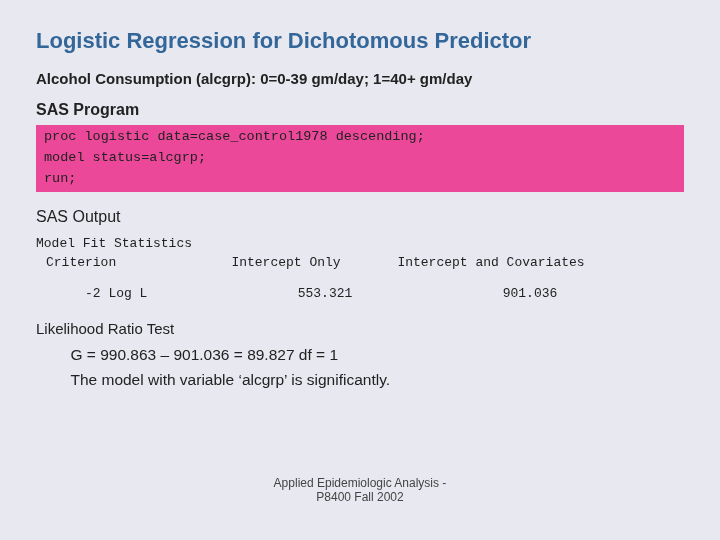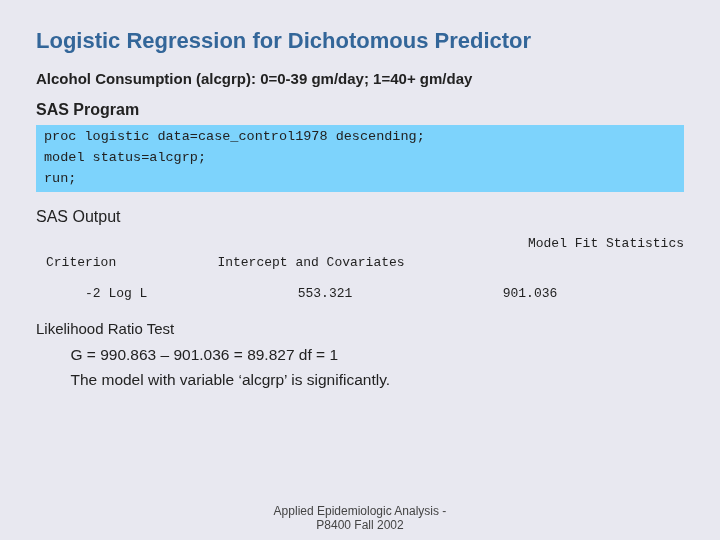--- a/index.html
+++ b/index.html
@@ -13,21 +13,21 @@
       height: 540px;
       background-color: #6b6b9a;
       font-family: Arial, Helvetica, sans-serif;
       overflow: hidden;
     }
 
     .slide {
       width: 720px;
       height: 540px;
       background-color: #e8e8f0;
-      padding: 28px 36px 8px 36px;
+      padding: 28px 36px 36px 36px;
       display: flex;
       flex-direction: column;
       gap: 0;
     }
 
     .slide-title {
       font-size: 22px;
       font-weight: bold;
       color: #336699;
       margin-bottom: 16px;
@@ -46,21 +46,21 @@
       font-weight: bold;
       color: #222;
       margin-bottom: 6px;
       margin-top: 4px;
     }
 
     .code-block {
       font-family: 'Courier New', Courier, monospace;
       font-size: 13.5px;
       color: #222;
-      background-color: #7dd3fc;
+      background-color: #ec4899;
       margin-bottom: 12px;
       line-height: 1.55;
       padding: 2px 0 2px 8px;
     }
 
     .output-section-label {
       font-size: 16px;
       font-weight: normal;
       color: #222;
       margin-bottom: 10px;
@@ -69,21 +69,21 @@
 
     .sas-output-table {
       font-family: 'Courier New', Courier, monospace;
       font-size: 13px;
       color: #222;
       width: 100%;
       margin-bottom: 14px;
     }
 
     .sas-output-table .model-fit-title {
-      text-align: right;
+      text-align: left;
       margin-bottom: 4px;
       font-size: 13px;
     }
 
     .sas-output-table .col-headers {
       display: flex;
       justify-content: flex-start;
       gap: 0;
       margin-bottom: 4px;
     }
@@ -146,20 +146,21 @@
     <div>model status=alcgrp;</div>
     <div>run;</div>
   </div>
 
   <div class="output-section-label">SAS Output</div>
 
   <div class="sas-output-table">
     <div class="model-fit-title">Model Fit Statistics</div>
     <div class="col-headers">
       <div class="col-criterion">Criterion</div>
+      <div class="col-intercept">Intercept Only</div>
       <div class="col-covariates">Intercept and Covariates</div>
     </div>
     <div class="data-row">
       <div class="col-criterion">-2 Log L</div>
       <div class="col-intercept">553.321</div>
       <div class="col-covariates">901.036</div>
     </div>
   </div>
 
   <div class="likelihood-section">

